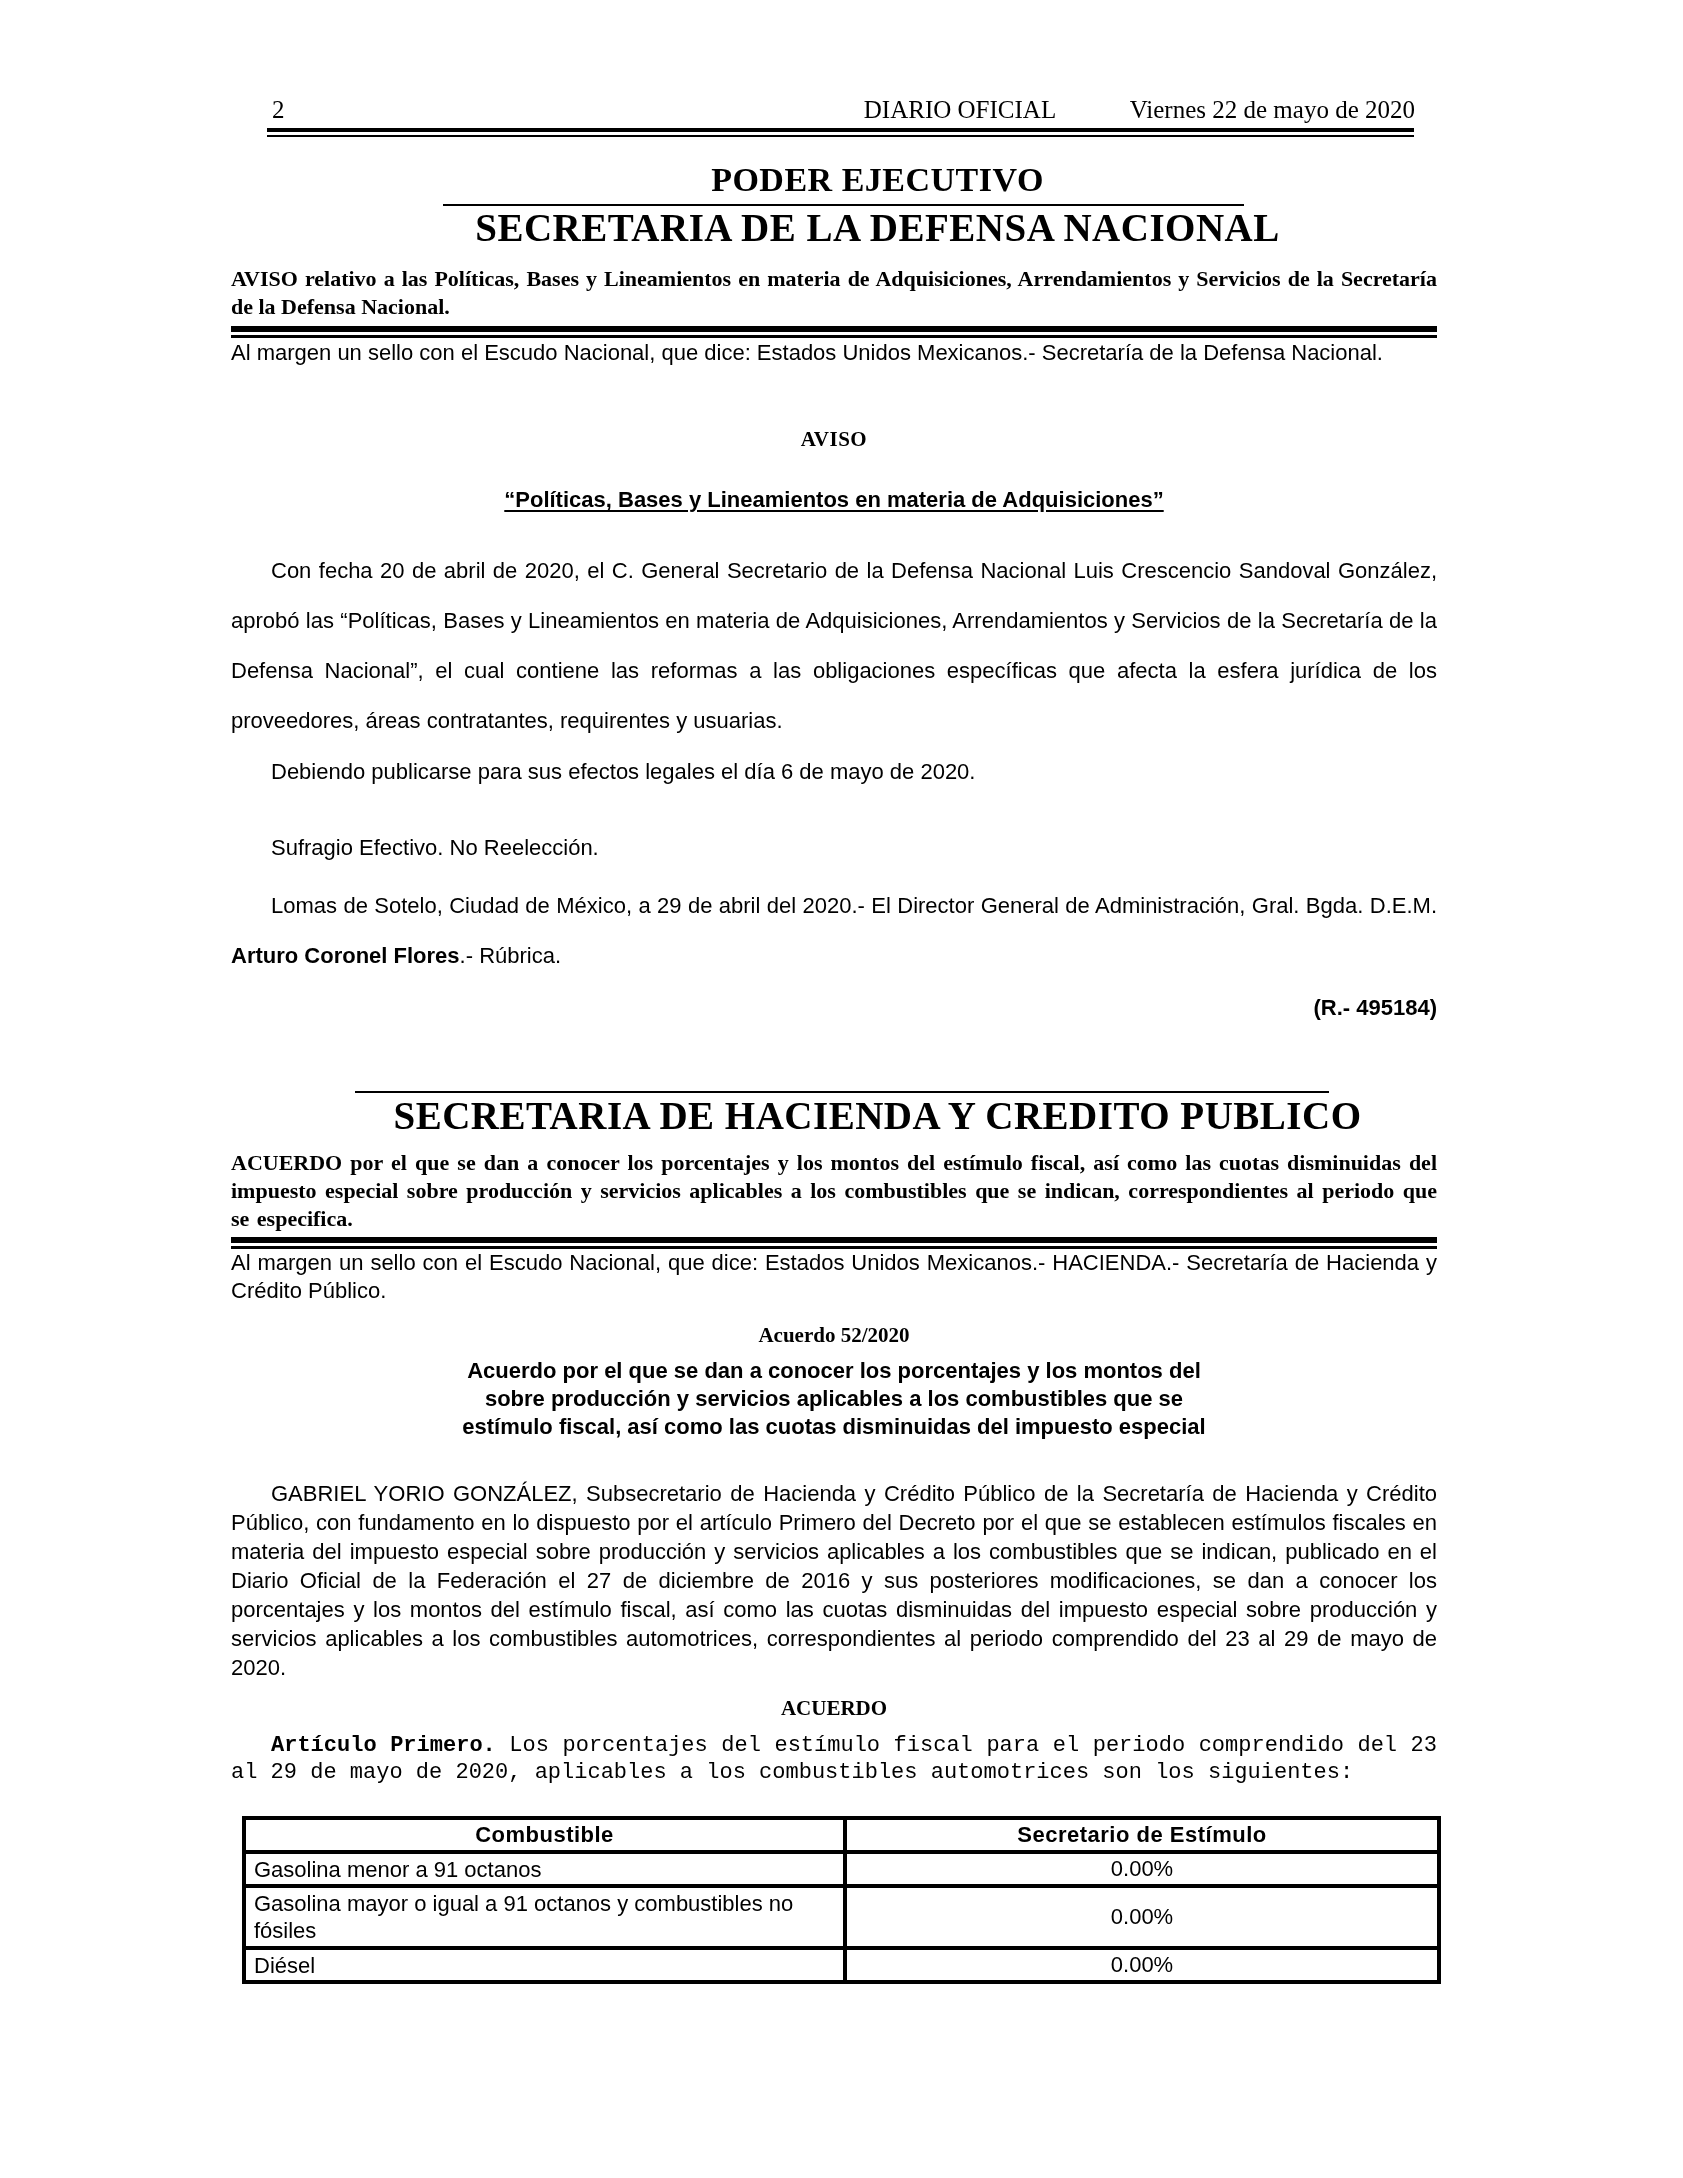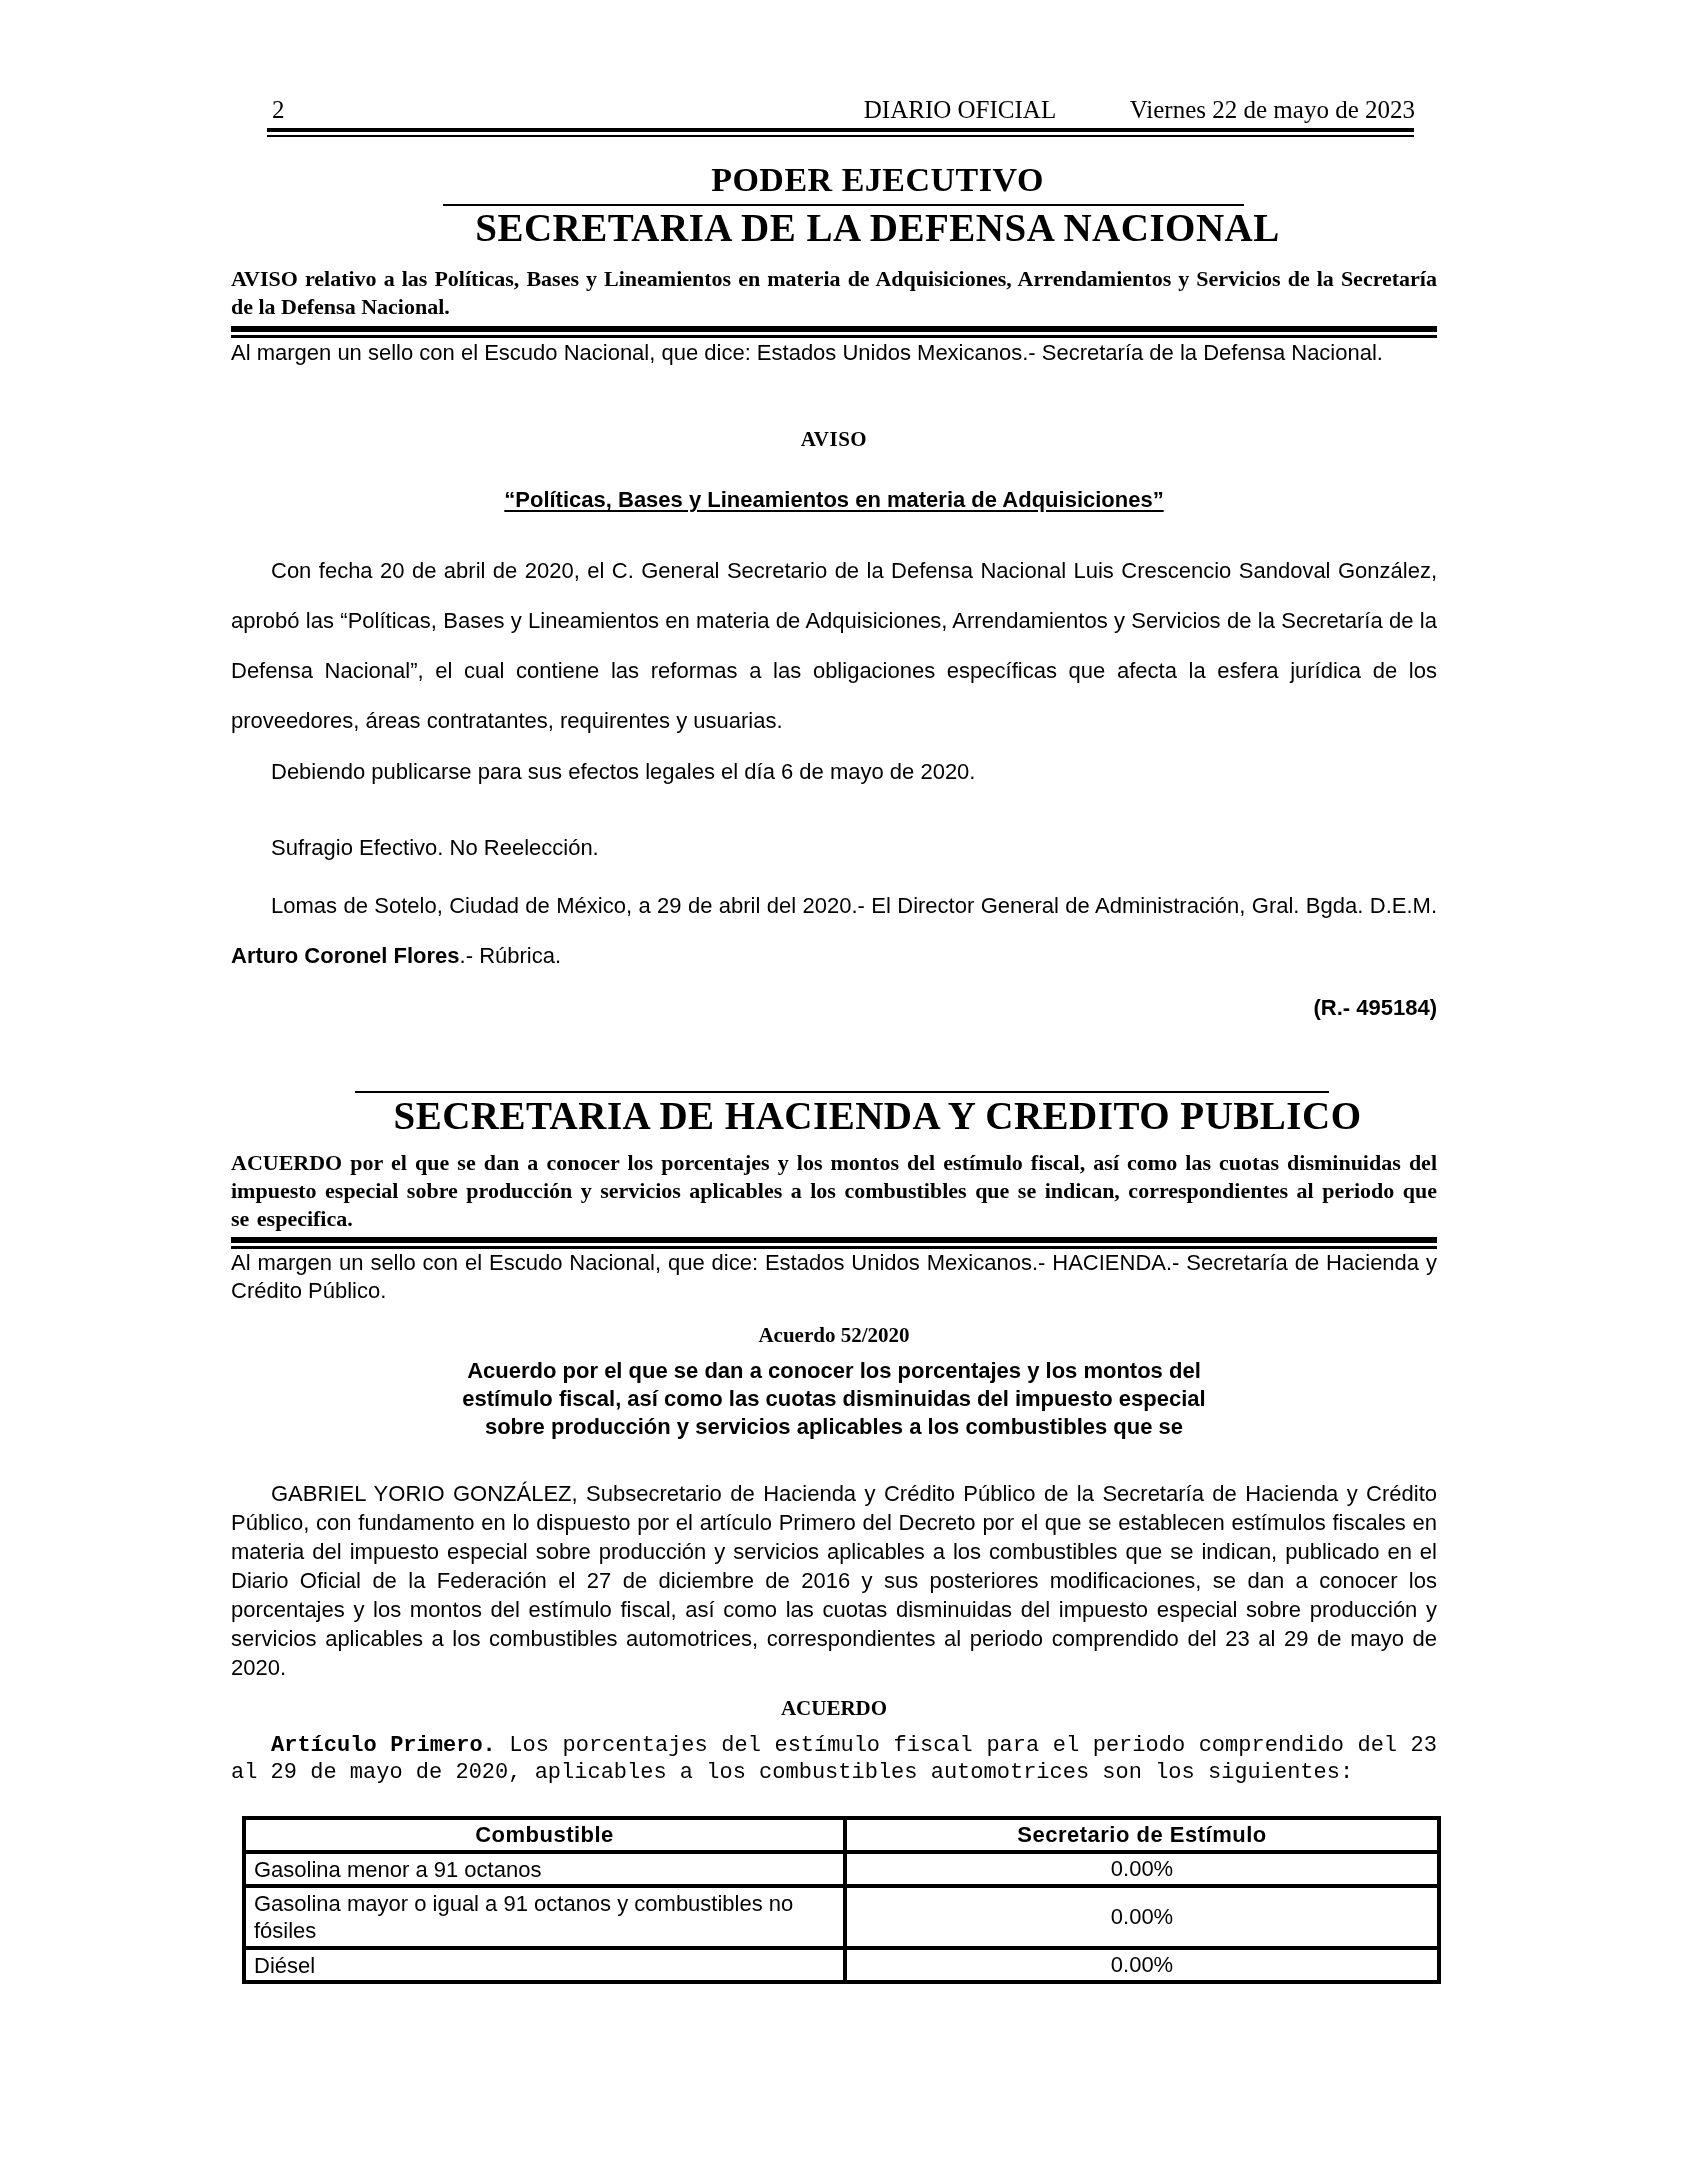--- a/index.html
+++ b/index.html
@@ -35,21 +35,21 @@
   table.stim th { font-weight: bold; height: 30px; text-align: center; letter-spacing: 0.5px; }
   table.stim td.c1 { width: 581px; text-align: left; line-height: 27px; height: 30px; }
   table.stim td.c2 { text-align: center; }
   table.stim tr.tall td { height: 58px; }
 </style>
 </head>
 <body>
 
 <div class="abs serif hdr" style="left:272px;">2</div>
 <div class="abs serif hdr" style="left:762px; width:396px; text-align:center;">DIARIO OFICIAL</div>
-<div class="abs serif hdr" style="left:1019px; width:396px; text-align:right;">Viernes 22 de mayo de 2023</div>
+<div class="abs serif hdr" style="left:1019px; width:396px; text-align:right;">Viernes 22 de mayo de 2020</div>
 <div class="abs rule-double" style="top:128px;">
   <div class="thick"></div>
     <div class="gap"></div>
     <div class="thin"></div>
 </div>
 
 <div class="abs serif dept-title" style="top:161px; font-size:34px; line-height:38px;">PODER EJECUTIVO</div>
 <div class="abs thin-rule" style="left:443px; width:801px; top:204px;"></div>
 <div class="abs serif dept-title" style="top:207px; font-size:39px; line-height:42px;">SECRETARIA DE LA DEFENSA NACIONAL</div>
 
@@ -87,22 +87,22 @@
     <div class="gap"></div>
     <div class="thin"></div>
 </div>
 
 <div class="abs sans body-text" style="top:1249px; line-height:28px; text-align-last:left;">Al margen un sello con el Escudo Nacional, que dice: Estados Unidos Mexicanos.- HACIENDA.- Secretaría de Hacienda y Crédito Público.</div>
 
 <div class="abs serif center" style="top:1323px; font-size:21px; font-weight:bold;">Acuerdo 52/2020</div>
 
 <div class="abs sans center" style="top:1357px; font-size:22px; font-weight:bold; line-height:28px;">
   <div>Acuerdo por el que se dan a conocer los porcentajes y los montos del</div>
+  <div>sobre producción y servicios aplicables a los combustibles que se</div>
   <div>estímulo fiscal, así como las cuotas disminuidas del impuesto especial</div>
-  <div>sobre producción y servicios aplicables a los combustibles que se</div>
 </div>
 
 <div class="abs sans body-text indent" style="top:1479px; line-height:29px; text-align-last:left;">GABRIEL YORIO GONZÁLEZ, Subsecretario de Hacienda y Crédito Público de la Secretaría de Hacienda y Crédito Público, con fundamento en lo dispuesto por el artículo Primero del Decreto por el que se establecen estímulos fiscales en materia del impuesto especial sobre producción y servicios aplicables a los combustibles que se indican, publicado en el Diario Oficial de la Federación el 27 de diciembre de 2016 y sus posteriores modificaciones, se dan a conocer los porcentajes y los montos del estímulo fiscal, así como las cuotas disminuidas del impuesto especial sobre producción y servicios aplicables a los combustibles automotrices, correspondientes al periodo comprendido del 23 al 29 de mayo de 2020.</div>
 
 <div class="abs serif center" style="top:1696px; font-size:21px; font-weight:bold;">ACUERDO</div>
 
 <div class="abs sans body-text indent" style="top:1732px; line-height:27px; text-align-last:left;font-family:Liberation Mono, monospace;"><b>Artículo Primero.</b><span> Los porcentajes del estímulo fiscal para el periodo comprendido del 23 al 29 de mayo de 2020, aplicables a los combustibles automotrices son los siguientes:</span></div>
 
 <table class="stim">
   <thead>

